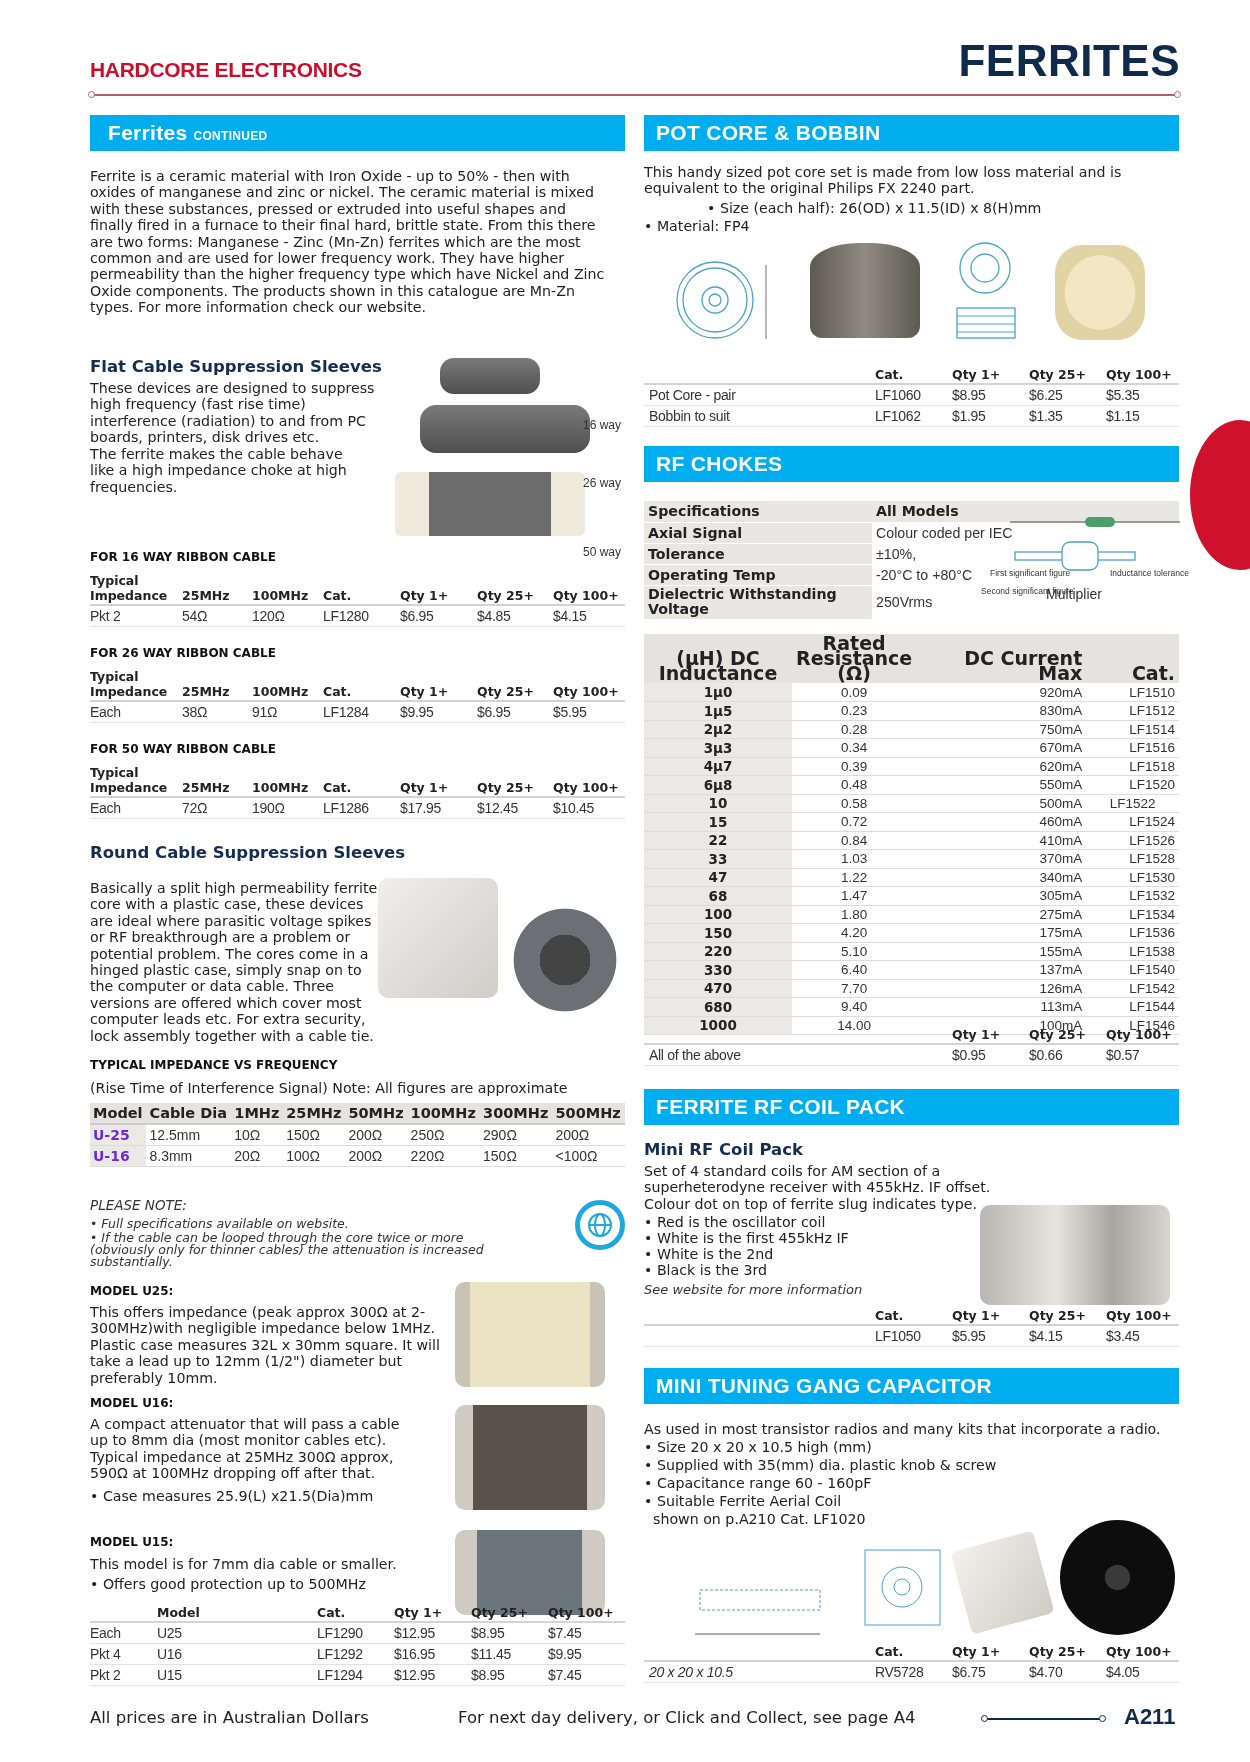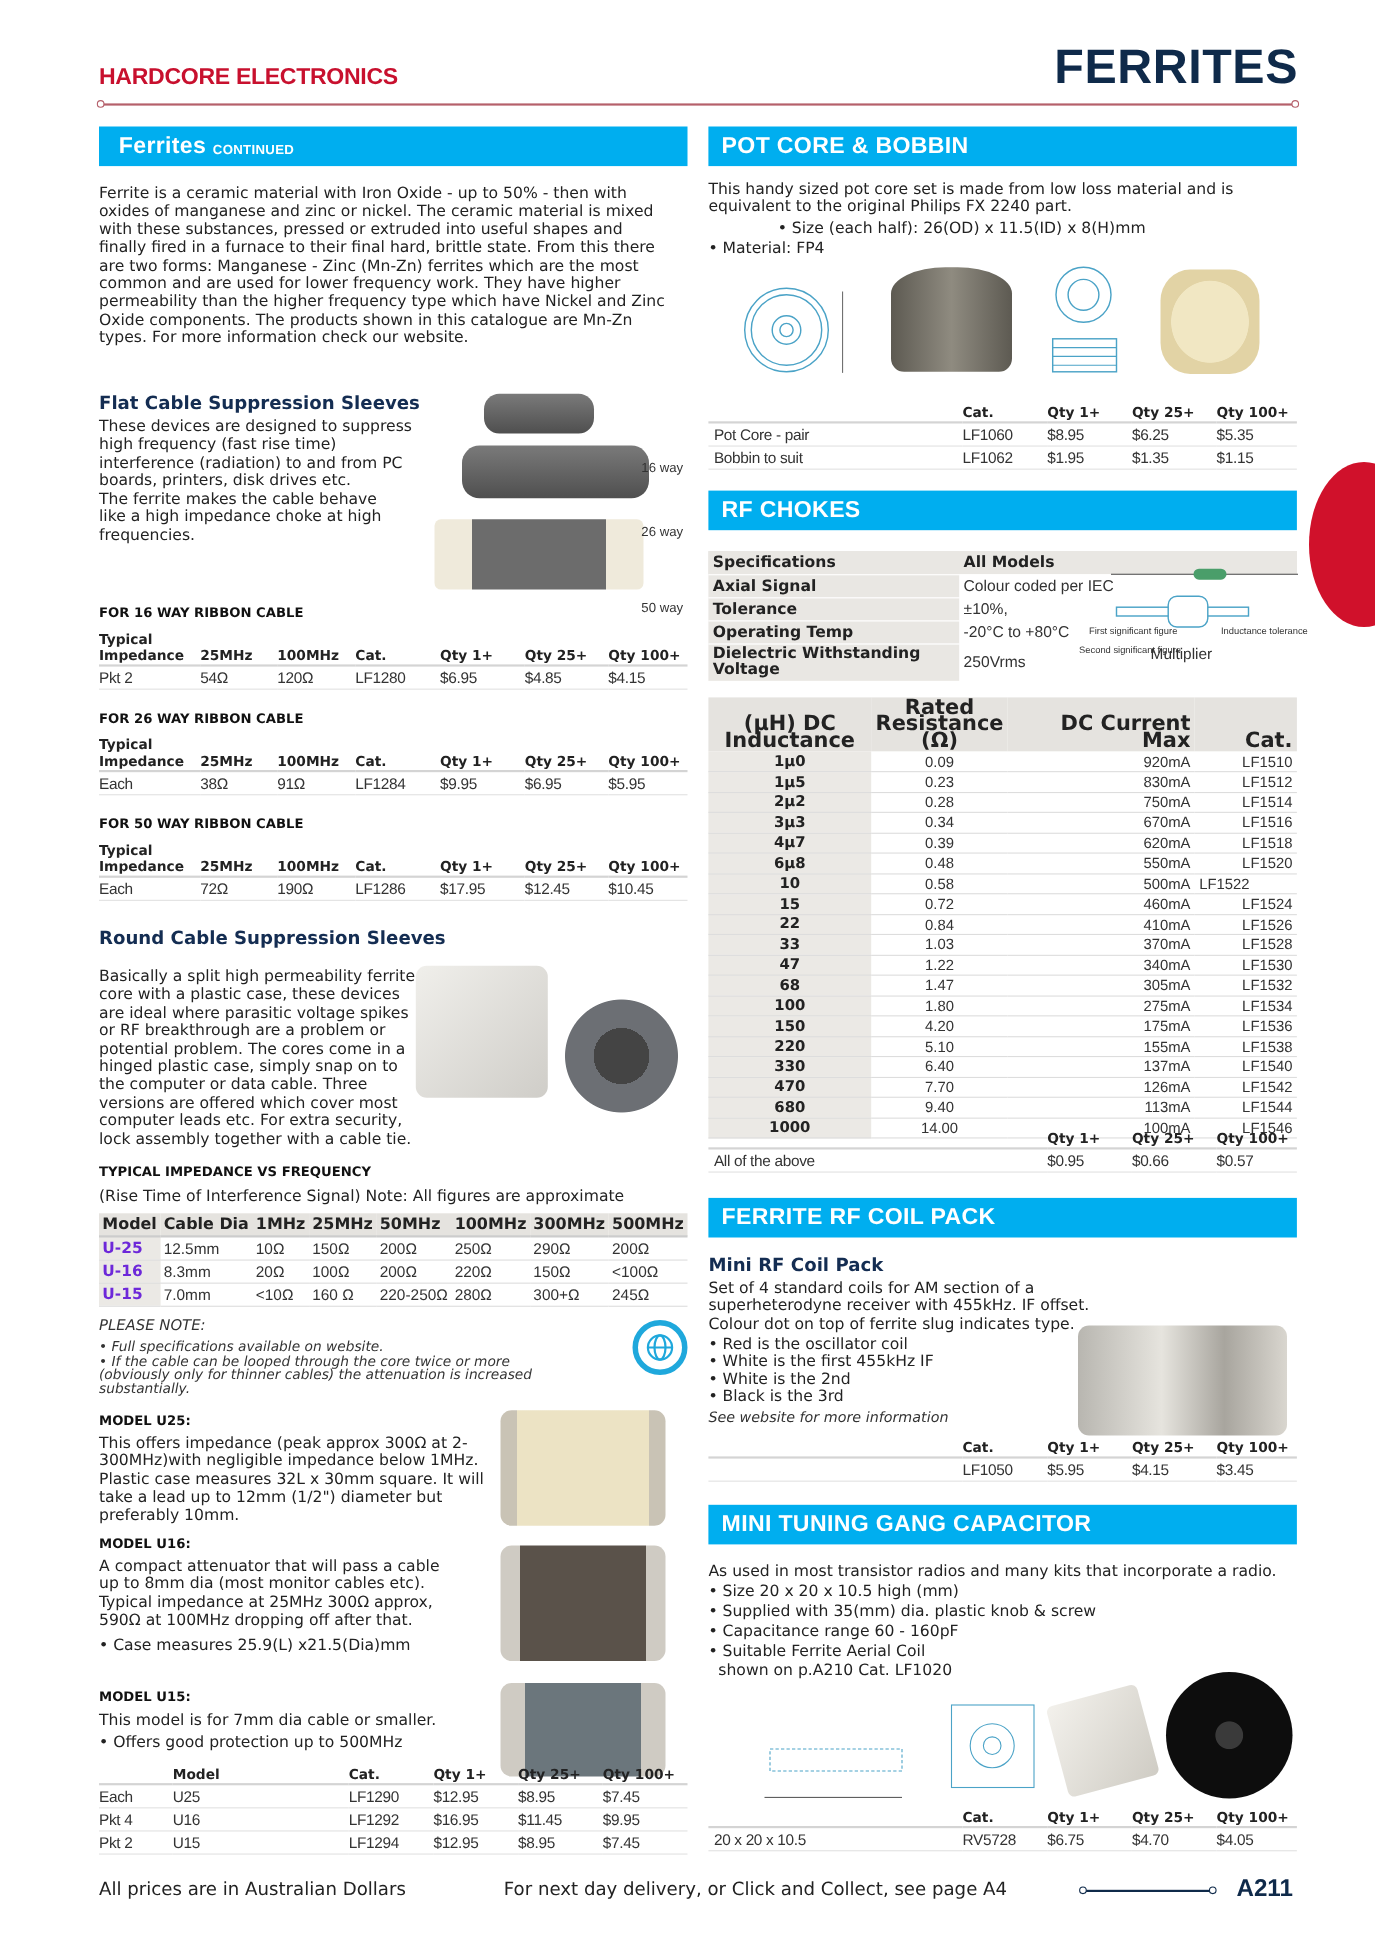--- a/index.html
+++ b/index.html
@@ -170,30 +170,20 @@
   <tr>
     <td class="m">U-16</td>
         <td>8.3mm</td>
         <td>20Ω</td>
         <td>100Ω</td>
         <td>200Ω</td>
         <td>220Ω</td>
         <td>150Ω</td>
         <td>&lt;100Ω</td>
   </tr>
-  <tr>
-    <td class="m">U-15</td>
-        <td>7.0mm</td>
-        <td>&lt;10Ω</td>
-        <td>160 Ω</td>
-        <td>220-250Ω</td>
-        <td>280Ω</td>
-        <td>300+Ω</td>
-        <td>245Ω</td>
-  </tr>
 </tbody>
   </table>
 
 <div class="abs note" style="left:90px;top:1199px;font-size:13.5px;">PLEASE NOTE:</div>
 <div class="abs note" style="left:90px;top:1218px;width:460px;">• Full specifications available on website.</div>
 <div class="abs note" style="left:90px;top:1232px;width:440px;">• If the cable can be looped through the core twice or more (obviously only for thinner cables) the attenuation is increased substantially.</div>
 <div class="abs" style="left:575px;top:1200px;width:50px;height:50px;border:5px solid #1fa8dc;border-radius:50%;display:flex;align-items:center;justify-content:center;">
   <svg width="28" height="28" viewBox="0 0 28 28">
       <circle cx="14" cy="14" r="11" fill="none" stroke="#1fa8dc" stroke-width="2"></circle>
       <ellipse cx="14" cy="14" rx="5" ry="11" fill="none" stroke="#1fa8dc" stroke-width="2"></ellipse>
@@ -379,21 +369,21 @@
       <tr>
         <td class="c1" style="text-align: center;">6µ8</td>
         <td class="n" style="text-align: center;">0.48</td>
         <td class="n" style="text-align: right;">550mA</td>
         <td class="n" style="text-align: right;">LF1520</td>
       </tr>
       <tr>
         <td class="c1" style="text-align: center;">10</td>
         <td class="n" style="text-align: center;">0.58</td>
         <td class="n" style="text-align: right;">500mA</td>
-        <td class="n" style="text-align: left;">LF1522</td>
+        <td class="n" style="text-align: center;">LF1522</td>
       </tr>
       <tr>
         <td class="c1" style="text-align: center;">15</td>
         <td class="n" style="text-align: center;">0.72</td>
         <td class="n" style="text-align: right;">460mA</td>
         <td class="n" style="text-align: right;">LF1524</td>
       </tr>
       <tr>
         <td class="c1" style="text-align: center;">22</td>
         <td class="n" style="text-align: center;">0.84</td>
@@ -530,21 +520,21 @@
 <table class="abs ptab" style="left:644px;top:1643px;width:535px;">
   <tbody>
       <tr>
     <th style="width:231px;"></th>
     <th style="width:77px;">Cat.</th>
     <th style="width:77px;">Qty 1+</th>
     <th style="width:77px;">Qty 25+</th>
     <th>Qty 100+</th>
   </tr>
   <tr>
-        <td style="padding-left:5px;">20 x 20 x 10.5</td>
+        <td style="padding-left:5px;font-style:italic;">20 x 20 x 10.5</td>
         <td>RV5728</td>
         <td>$6.75</td>
         <td>$4.70</td>
         <td>$4.05</td>
       </tr>
 </tbody>
   </table>
 
 <div class="abs footer" style="left:90px;top:1708px;">All prices are in Australian Dollars</div>
 <div class="abs footer" style="left:458px;top:1708px;">For next day delivery, or Click and Collect, see page A4</div>

